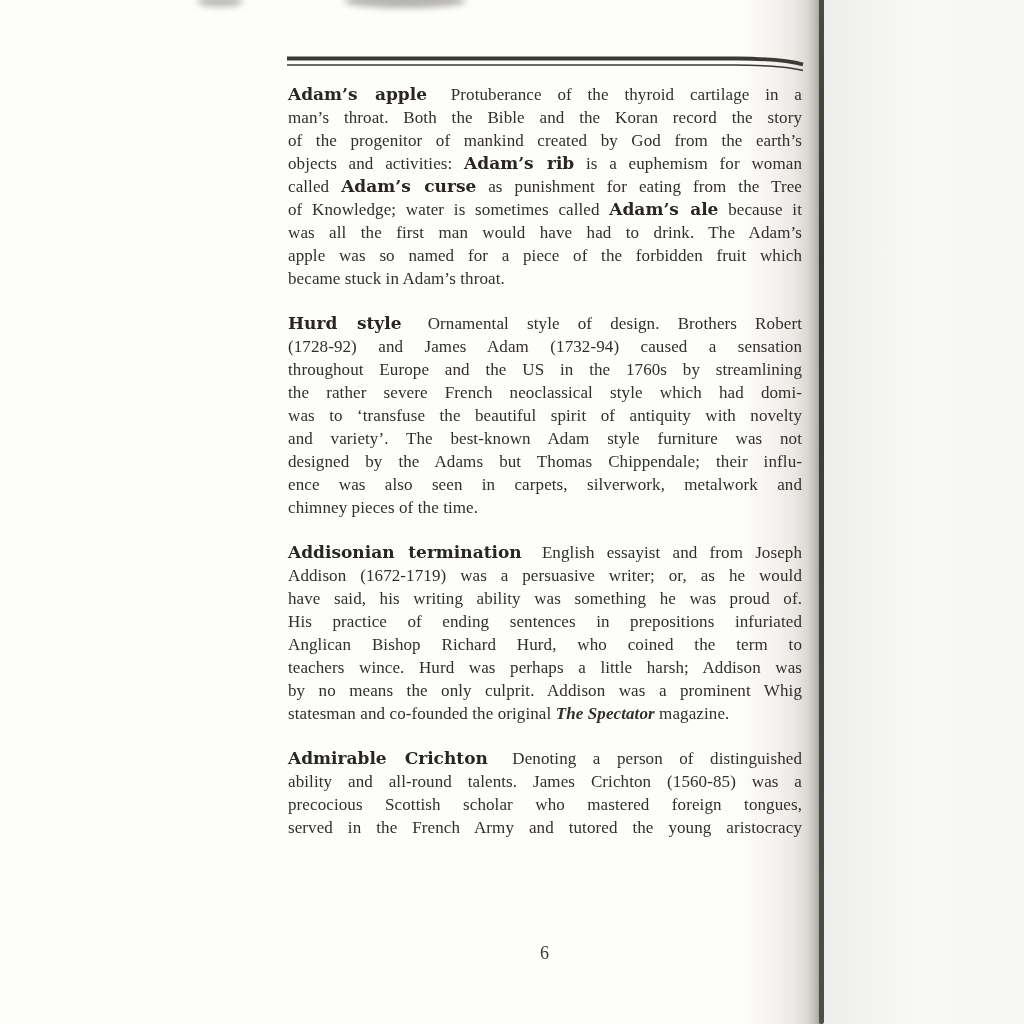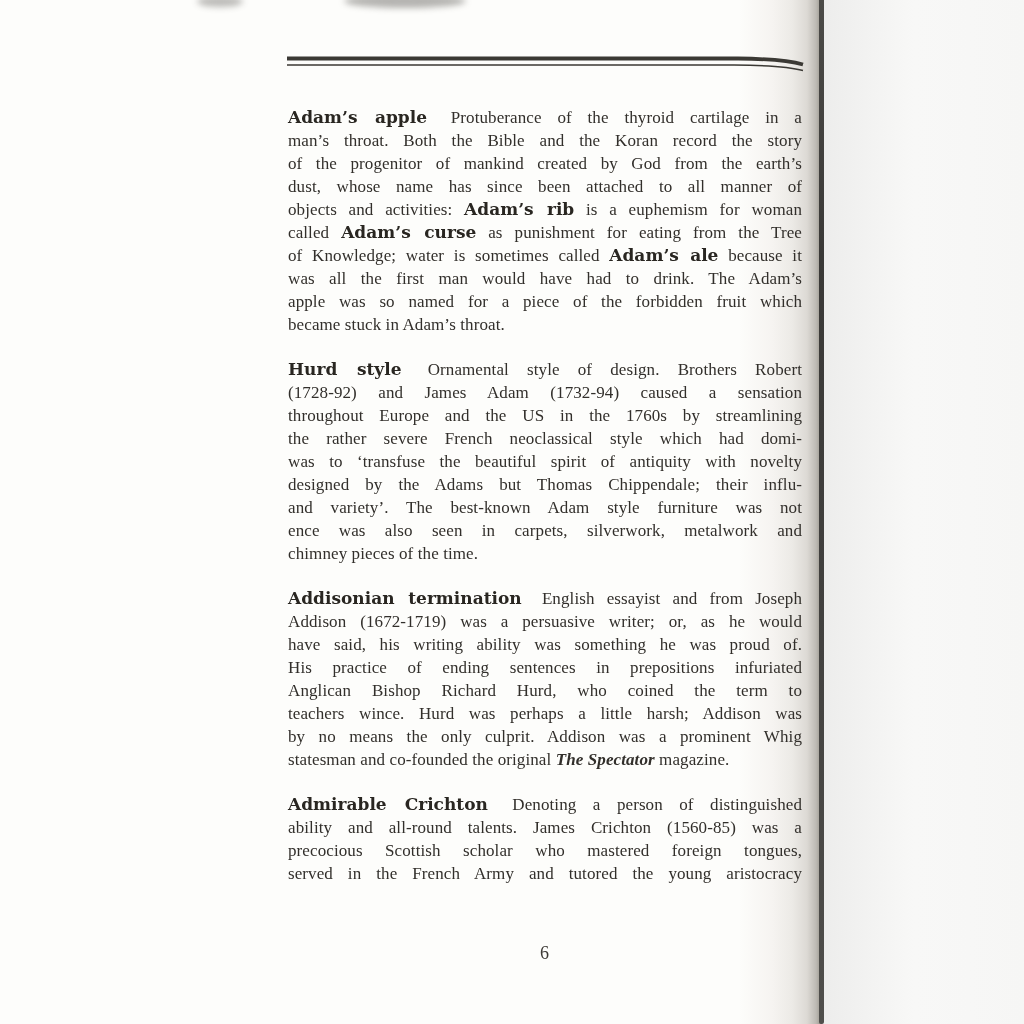--- a/index.html
+++ b/index.html
@@ -29,21 +29,20 @@
   
   .smudge { position:absolute; background:#6d6b67; border-radius:50%; filter:blur(3px); }
   .smudge.s1 { left:197px; top:-4px; width:46px; height:11px; opacity:.45; }
   .smudge.s2 { left:344px; top:-6px; width:122px; height:14px; opacity:.5; }
   
   .rules { position:absolute; left:286px; top:55px; }
   .text-block {
     position:absolute; left:288px; top:83px; width:514px;
     font-size:17px; line-height:23px; color:#322f2b;
     letter-spacing:0.1px;
-    margin-top:23px;
   }
   .entry { margin:0 0 22px 0; }
   .line { height:23px; text-align:justify; text-align-last:justify; text-justify:inter-word; }
   .line.flush { text-align-last:left; }
   .seg.s-b { font-family:"DejaVu Serif", serif; font-weight:700; color:#292621; letter-spacing:0; }
   .seg.s-i { font-style:italic;font-weight:bold; }
   .seg.term { margin-right:8px; }
   .pagenum {
     position:absolute; left:288px; top:943px; width:514px;
     text-align:center; font-size:18px; color:#3c3935; letter-spacing:1px;
@@ -60,36 +59,35 @@
   <svg class="rules" width="520" height="18" viewBox="0 0 520 18">
     <path d="M 1 3.5 L 452 3.5 Q 498 4 517 9.5" stroke="#3b3934" stroke-width="3.8" fill="none"></path>
     <path d="M 1 10 L 448 10 Q 498 10.5 517 15.5" stroke="#3b3934" stroke-width="1.5" fill="none"></path>
   </svg>
 
   <div class="text-block">
       <div class="entry">
         <div class="line"><span class="seg s-b term">Adam’s apple</span><span class="seg s-n"> Protuberance of the thyroid cartilage in a</span></div>
         <div class="line"><span class="seg s-n">man’s throat. Both the Bible and the Koran record the story</span></div>
         <div class="line"><span class="seg s-n">of the progenitor of mankind created by God from the earth’s</span></div>
-        <div class="line"><span class="seg s-n">dust, whose name has since been attached to all manner of</span></div>
         <div class="line"><span class="seg s-n">objects and activities: </span><span class="seg s-b">Adam’s rib</span><span class="seg s-n"> is a euphemism for woman</span></div>
         <div class="line"><span class="seg s-n">called </span><span class="seg s-b">Adam’s curse</span><span class="seg s-n"> as punishment for eating from the Tree</span></div>
         <div class="line"><span class="seg s-n">of Knowledge; water is sometimes called </span><span class="seg s-b">Adam’s ale</span><span class="seg s-n"> because it</span></div>
         <div class="line"><span class="seg s-n">was all the first man would have had to drink. The Adam’s</span></div>
         <div class="line"><span class="seg s-n">apple was so named for a piece of the forbidden fruit which</span></div>
         <div class="line flush"><span class="seg s-n">became stuck in Adam’s throat.</span></div>
       </div>
       <div class="entry">
         <div class="line"><span class="seg s-b term">Hurd style</span><span class="seg s-n"> Ornamental style of design. Brothers Robert</span></div>
         <div class="line"><span class="seg s-n">(1728-92) and James Adam (1732-94) caused a sensation</span></div>
         <div class="line"><span class="seg s-n">throughout Europe and the US in the 1760s by streamlining</span></div>
         <div class="line"><span class="seg s-n">the rather severe French neoclassical style which had domi-</span></div>
         <div class="line"><span class="seg s-n">was to ‘transfuse the beautiful spirit of antiquity with novelty</span></div>
+        <div class="line"><span class="seg s-n">and variety’. The best-known Adam style furniture was not</span></div>
         <div class="line"><span class="seg s-n">designed by the Adams but Thomas Chippendale; their influ-</span></div>
-        <div class="line"><span class="seg s-n">and variety’. The best-known Adam style furniture was not</span></div>
         <div class="line"><span class="seg s-n">ence was also seen in carpets, silverwork, metalwork and</span></div>
         <div class="line flush"><span class="seg s-n">chimney pieces of the time.</span></div>
       </div>
       <div class="entry">
         <div class="line"><span class="seg s-b term">Addisonian termination</span><span class="seg s-n"> English essayist and from Joseph</span></div>
         <div class="line"><span class="seg s-n">Addison (1672-1719) was a persuasive writer; or, as he would</span></div>
         <div class="line"><span class="seg s-n">have said, his writing ability was something he was proud of.</span></div>
         <div class="line"><span class="seg s-n">His practice of ending sentences in prepositions infuriated</span></div>
         <div class="line"><span class="seg s-n">Anglican Bishop Richard Hurd, who coined the term to</span></div>
         <div class="line"><span class="seg s-n">teachers wince. Hurd was perhaps a little harsh; Addison was</span></div>

